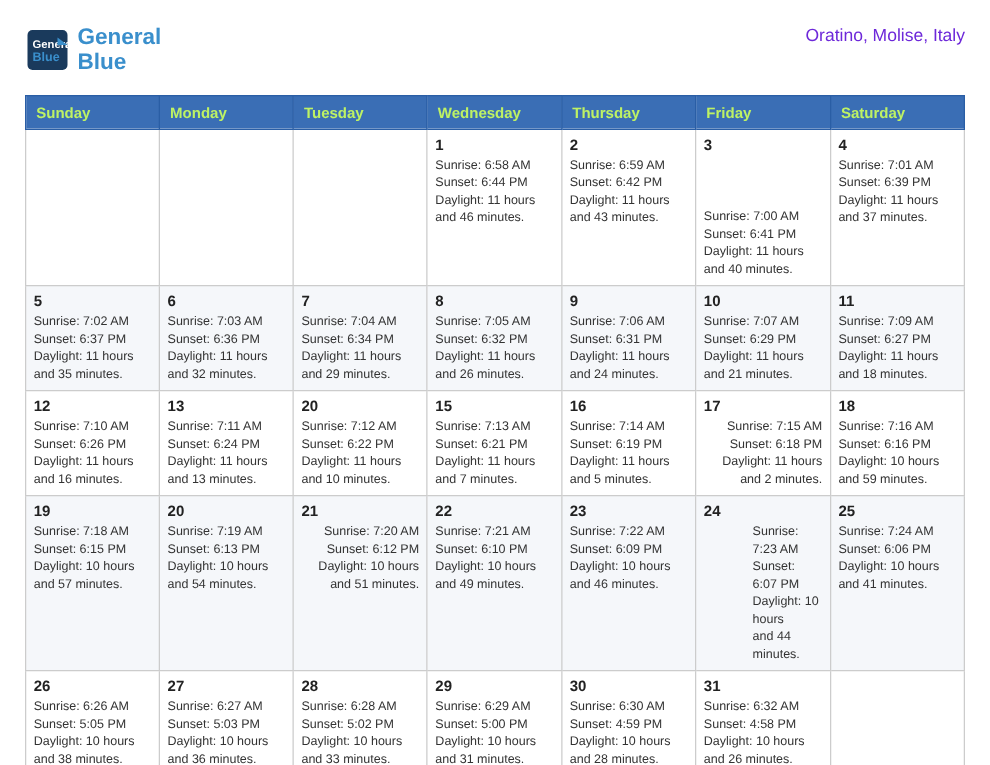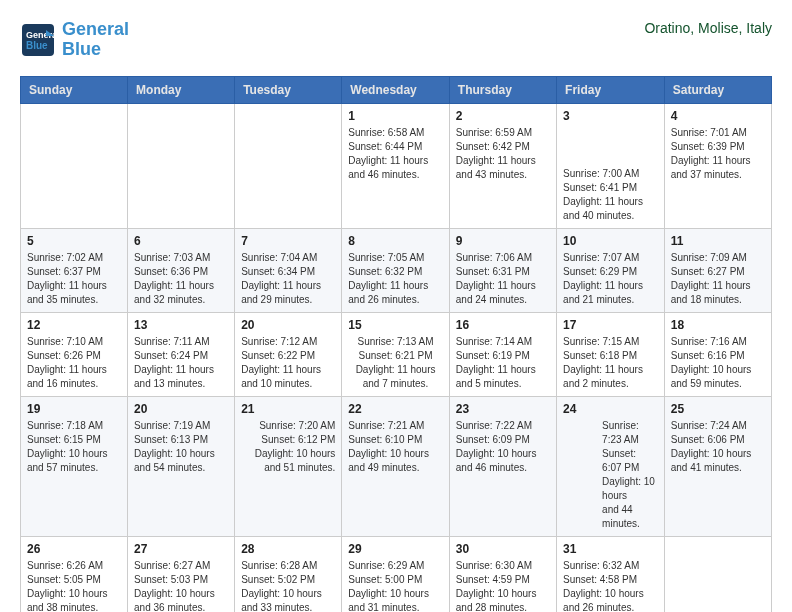--- a/index.html
+++ b/index.html
@@ -37,30 +37,30 @@
     .title-block {
       text-align: right;
     }
     .month-title {
       font-size: 32px;
       color: #1a3a5c;
       font-weight: normal;
     }
     .subtitle {
       font-size: 14px;
-      color: #14532d;
+      color: #6d28d9;
     }
     .calendar {
       width: 100%;
       border-collapse: collapse;
       font-size: 11px;
     }
     .calendar th {
       background: #3a6eb5;
-      color: #e5e5e5;
+      color: #bef264;
       text-align: left;
       padding: 6px 8px;
       font-size: 12px;
       font-weight: bold;
       border: 1px solid #2a5ea5;
     }
     .calendar td {
       border: 1px solid #ccc;
       vertical-align: top;
       padding: 5px 6px;
@@ -221,35 +221,35 @@
         </td>
         <td>
           <div class="day-num">20</div>
           <div class="day-info" style="white-space: pre-line;">Sunrise: 7:12 AM
 Sunset: 6:22 PM
 Daylight: 11 hours
 and 10 minutes.</div>
         </td>
         <td>
           <div class="day-num">15</div>
-          <div class="day-info" style="white-space: pre-line; text-align: center;">Sunrise: 7:13 AM
+          <div class="day-info" style="white-space: pre-line;">Sunrise: 7:13 AM
 Sunset: 6:21 PM
 Daylight: 11 hours
 and 7 minutes.</div>
         </td>
         <td>
           <div class="day-num">16</div>
           <div class="day-info" style="white-space: pre-line;">Sunrise: 7:14 AM
 Sunset: 6:19 PM
 Daylight: 11 hours
 and 5 minutes.</div>
         </td>
         <td>
           <div class="day-num">17</div>
-          <div class="day-info" style="white-space: pre-line;">Sunrise: 7:15 AM
+          <div class="day-info" style="white-space: pre-line; text-align: right;">Sunrise: 7:15 AM
 Sunset: 6:18 PM
 Daylight: 11 hours
 and 2 minutes.</div>
         </td>
         <td>
           <div class="day-num">18</div>
           <div class="day-info" style="white-space: pre-line;">Sunrise: 7:16 AM
 Sunset: 6:16 PM
 Daylight: 10 hours
 and 59 minutes.</div>

